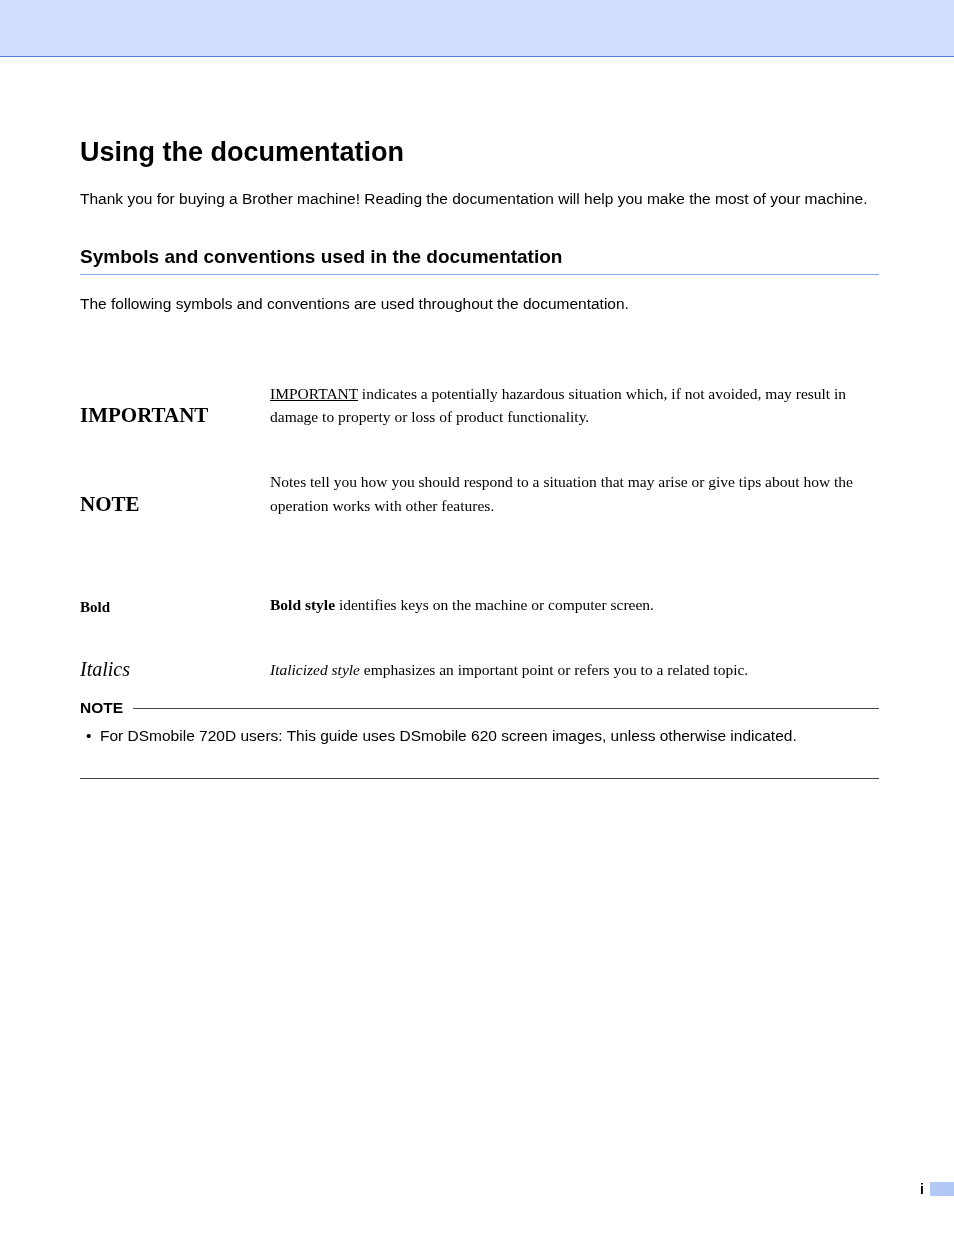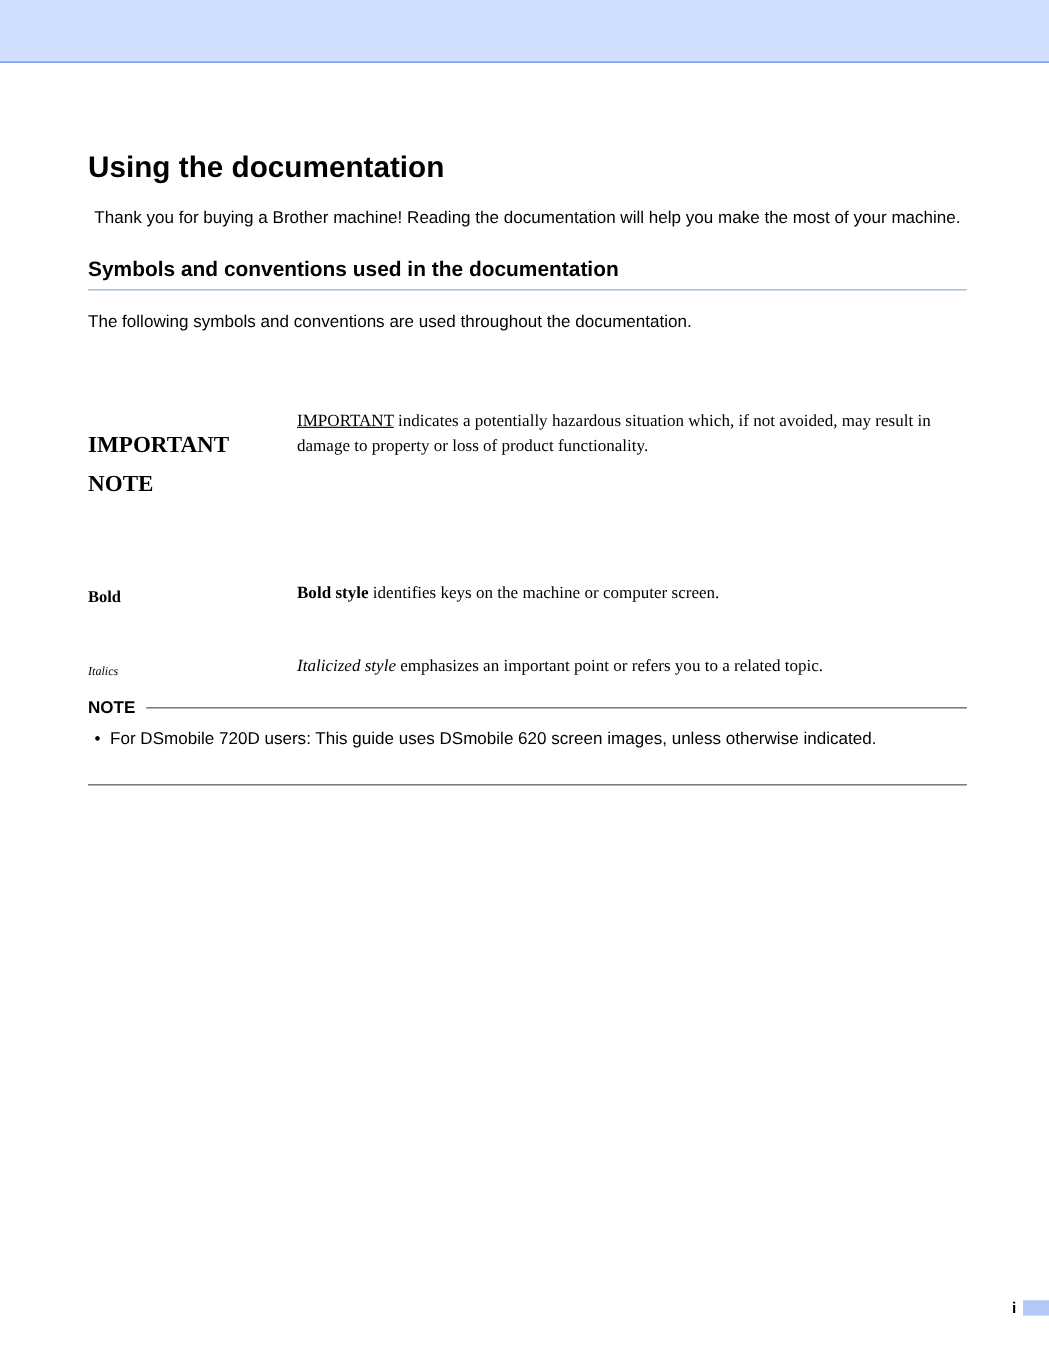--- a/index.html
+++ b/index.html
@@ -20,22 +20,21 @@
     .content {
       padding: 80px 75px 0 80px;
     }
     h1 {
       font-size: 27px;
       font-weight: bold;
       margin-bottom: 20px;
     }
     .intro {
       line-height: 1.45;
-      margin-bottom: 25px;
-      text-align: center;
+      margin-bottom: 36px;
     }
     h2 {
       font-size: 19px;
       font-weight: bold;
       border-bottom: 1.5px solid #8aa7e8;
       padding-bottom: 6px;
       margin-bottom: 18px;
     }
     .conventions-intro {
       line-height: 1.45;
@@ -57,21 +56,21 @@
     .conv-label.big {
       font-size: 21px;
       font-weight: bold;
     }
     .conv-label.small {
       font-size: 15px;
       font-weight: bold;
       margin-top: 34px;
     }
     .conv-label.italic {
-      font-size: 11px;
+      font-size: 20px;
       font-style: italic;
       font-weight: normal;
     }
     .conv-desc {
       flex: 1;
       line-height: 1.5;
       margin-top: 32px;
     }
     .conv-desc .ul { text-decoration: underline; }
     .conv-desc .b { font-weight: bold; }
@@ -148,20 +147,21 @@
 
   <div class="conv-table">
 
     <div class="conv-row">
       <div class="conv-label big">IMPORTANT</div>
       <div class="conv-desc"><span class="ul">IMPORTANT</span><span> indicates a potentially hazardous situation which, if not avoided, may result in damage to property or loss of product functionality.</span></div>
     </div>
 
     <div class="conv-row">
       <div class="conv-label big">NOTE</div>
+      <div class="conv-desc">Notes tell you how you should respond to a situation that may arise or give tips about how the operation works with other features.</div>
     </div>
 
     <div class="gap"></div>
 
     <div class="conv-row">
       <div class="conv-label small">Bold</div>
       <div class="conv-desc"><span class="b">Bold style</span><span> identifies keys on the machine or computer screen.</span></div>
     </div>
 
     <div class="conv-row">

